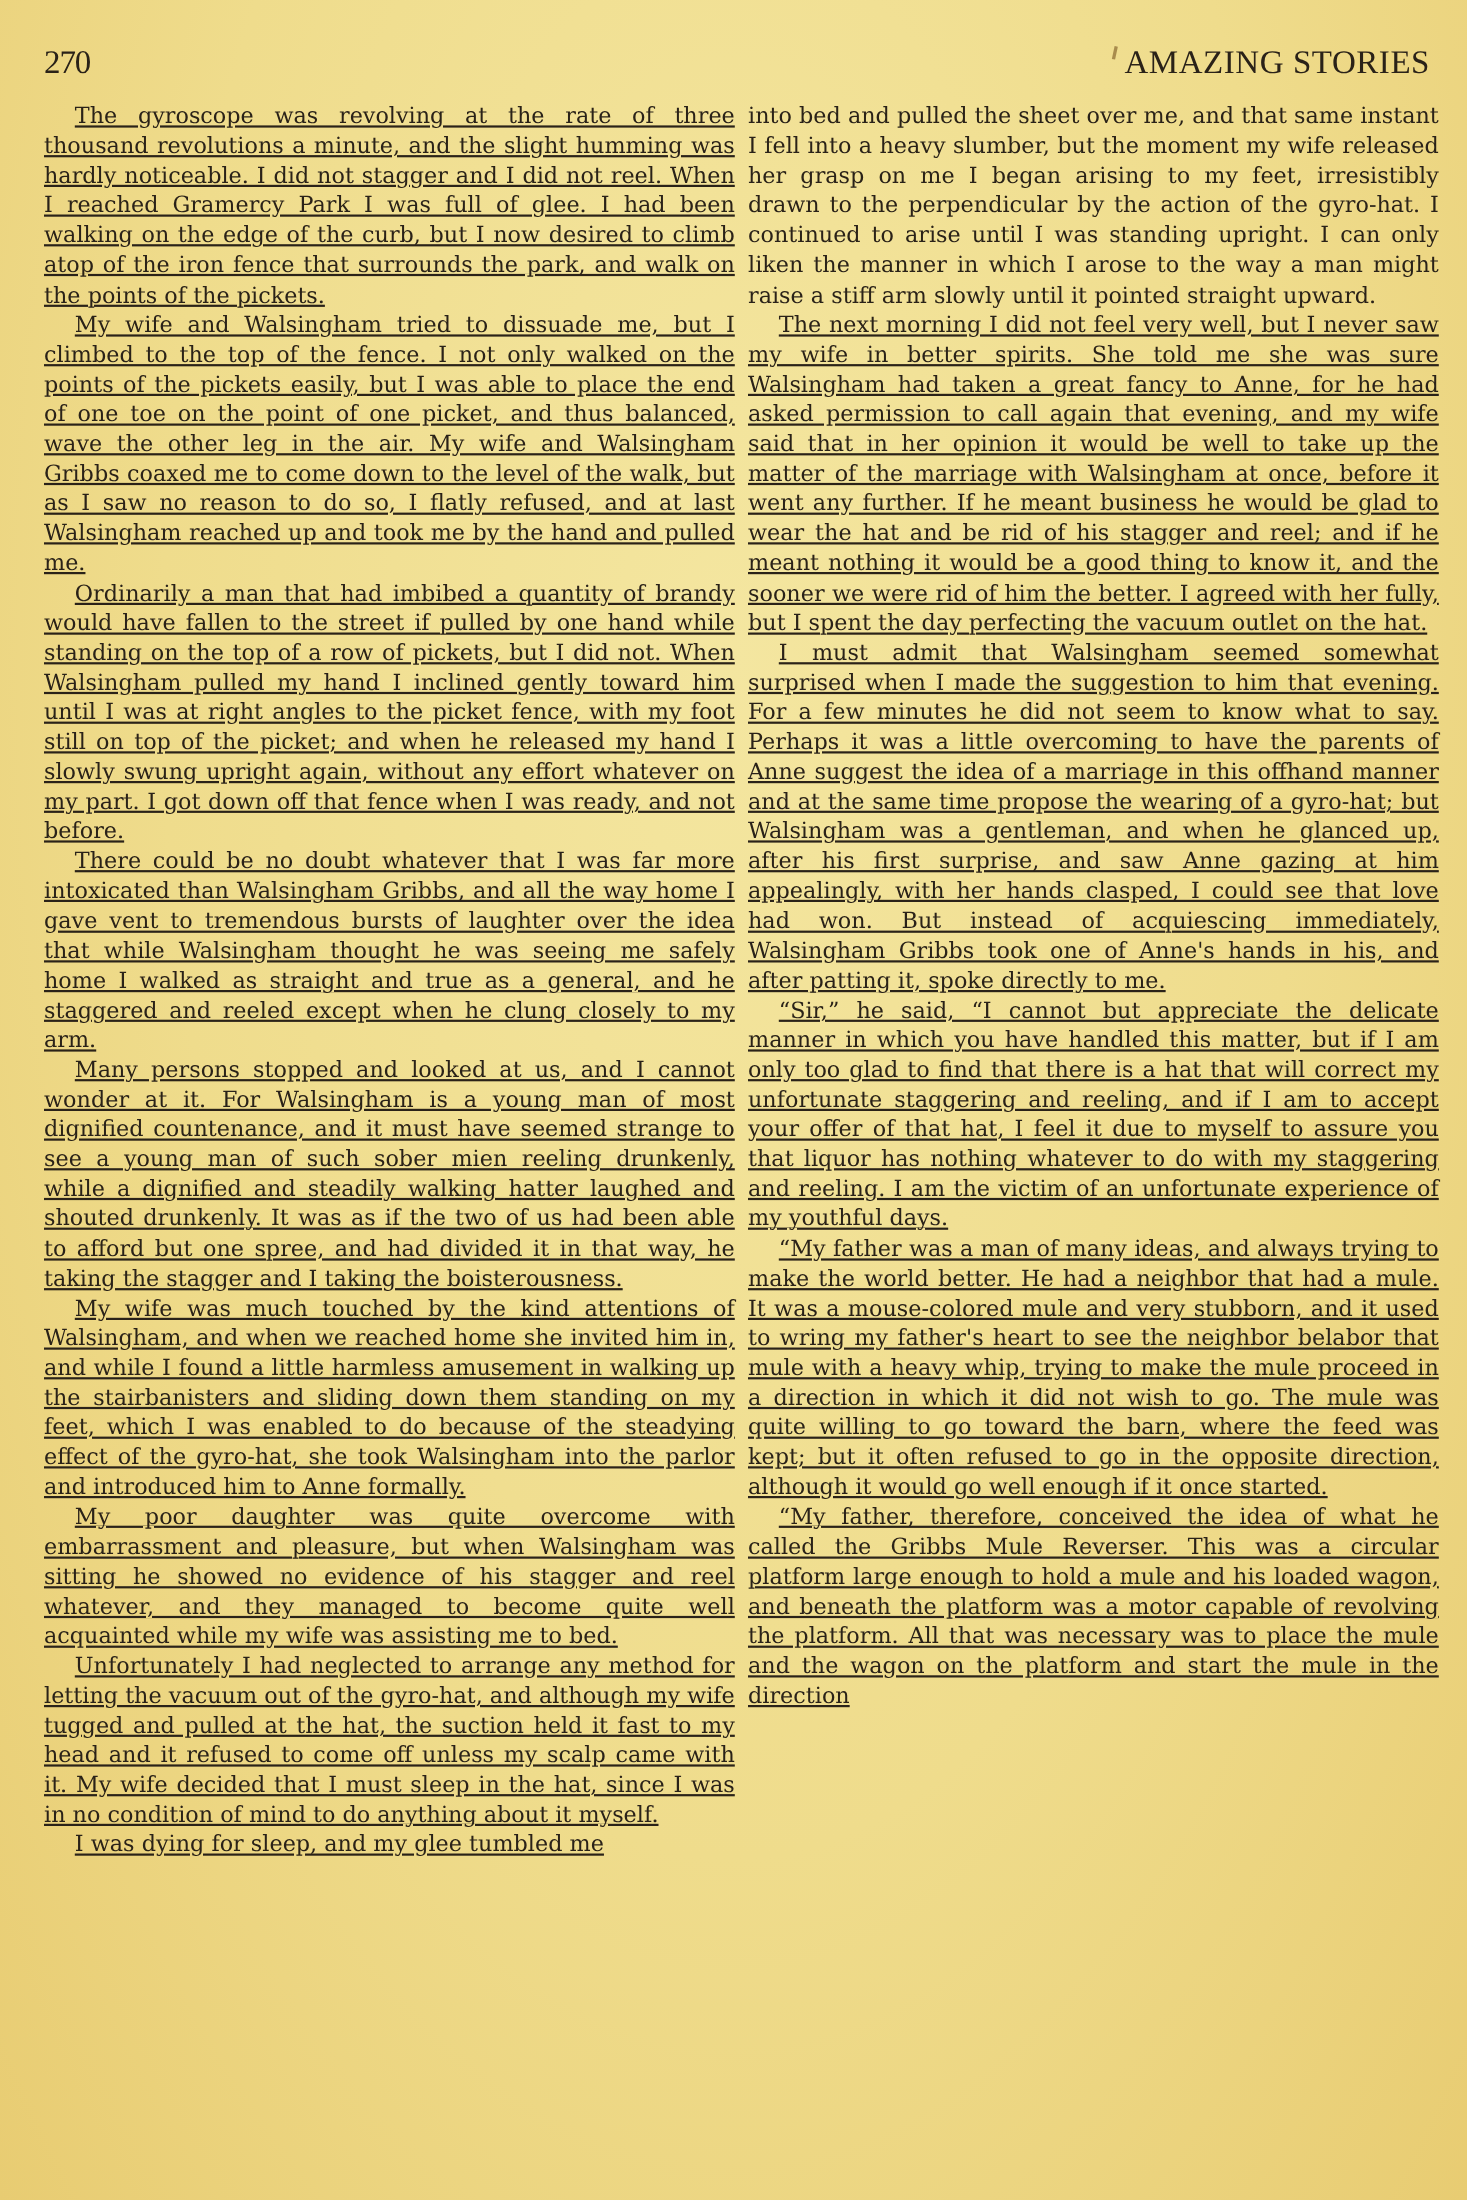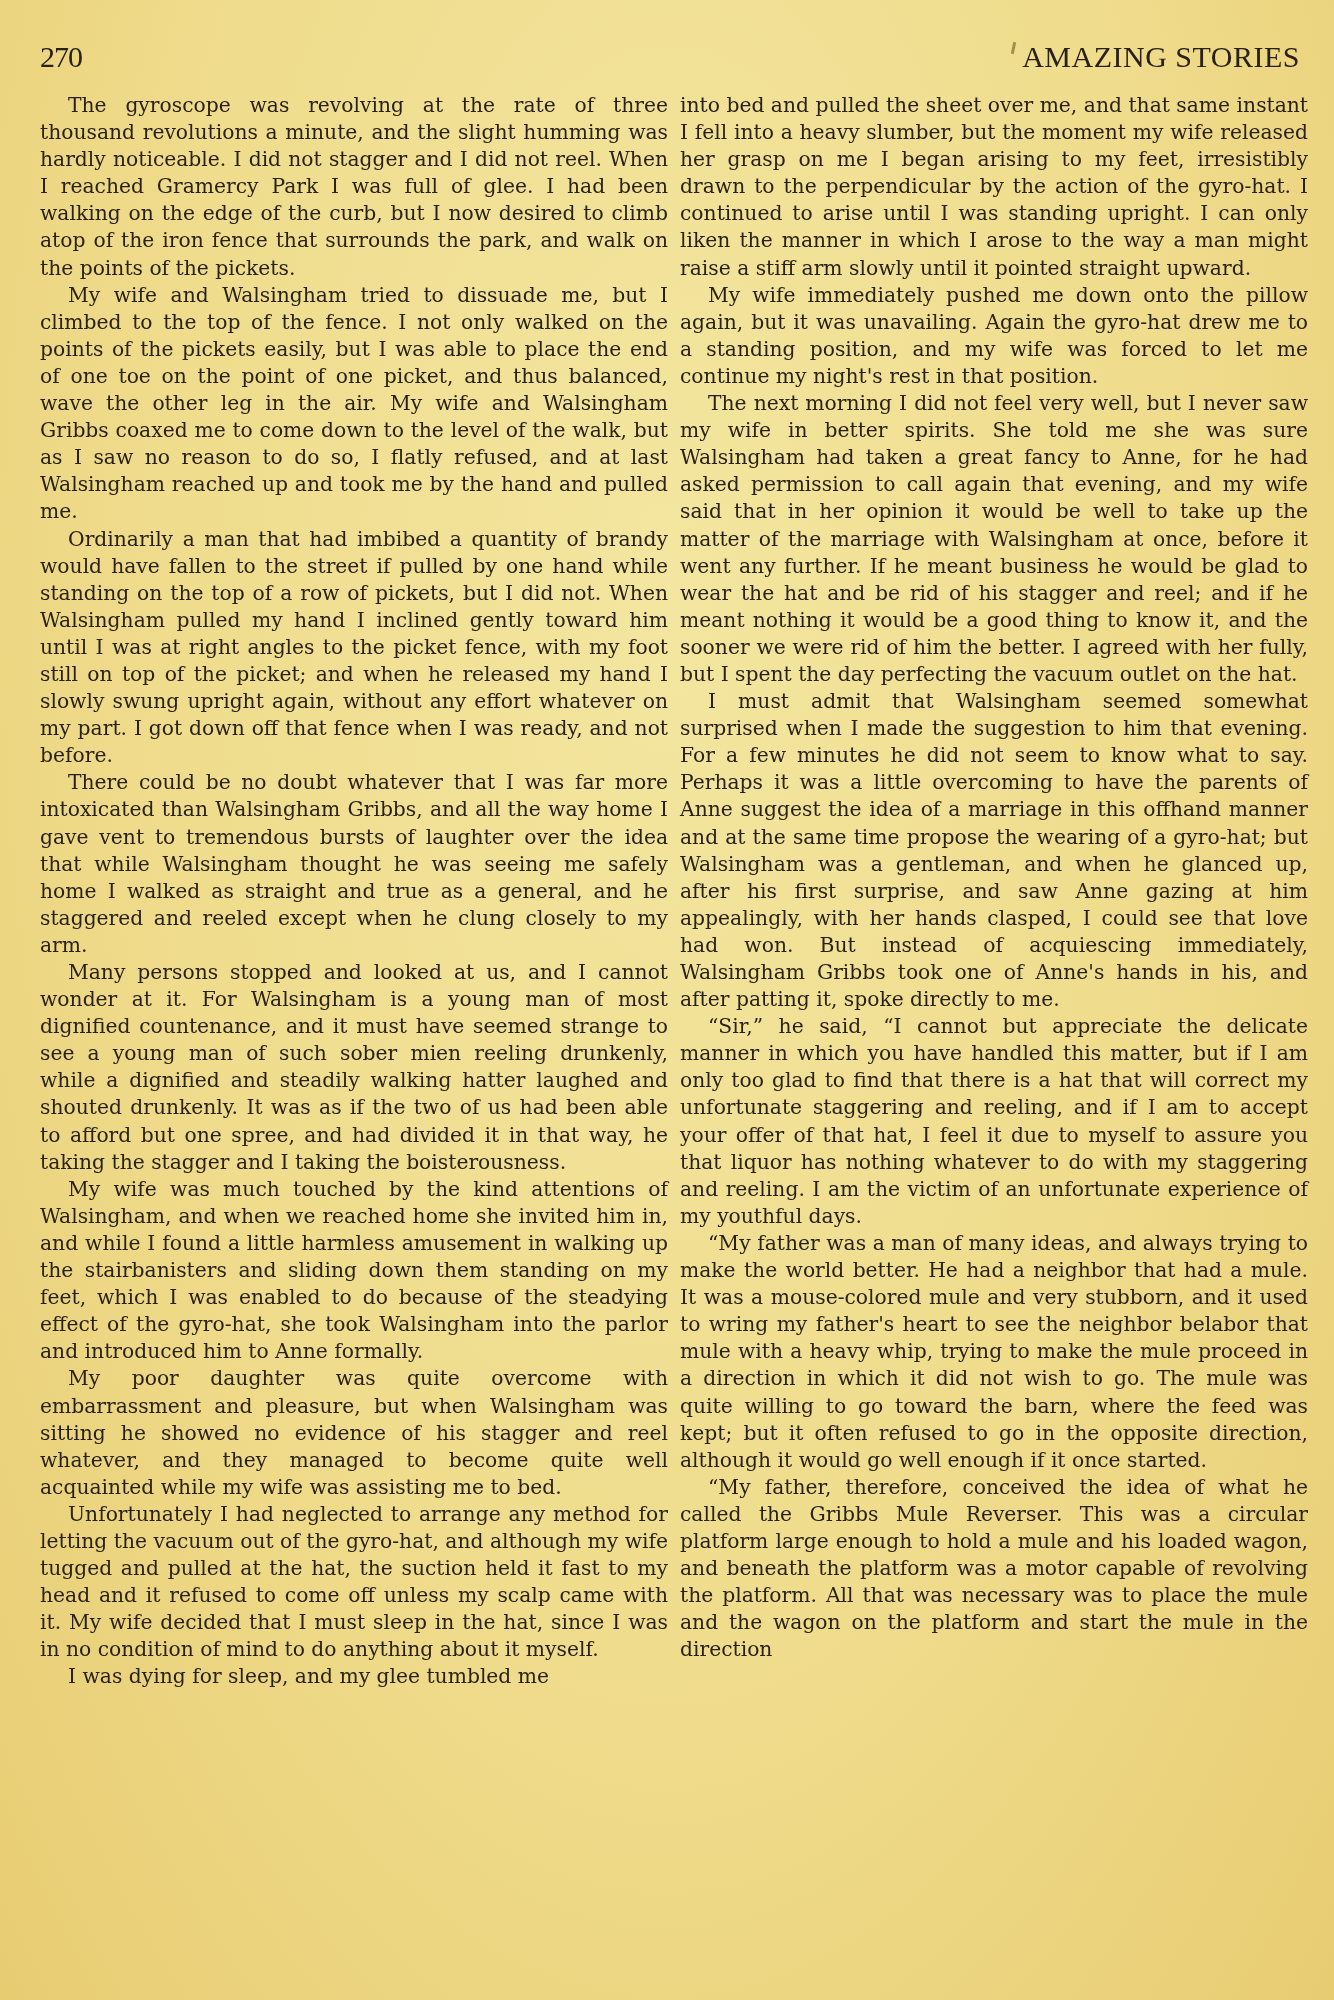--- a/index.html
+++ b/index.html
@@ -23,21 +23,21 @@
     font-family: "Liberation Serif", serif; font-size: 30px; letter-spacing: 0.5px;
   }
   .column {
     position: absolute; top: 92px; width: 628px;
     font-size: 20.3px; line-height: 27.1px;
     text-align: justify;
   }
   .col-left { left: 40px; }
   .col-right { left: 680px; }
   .para { margin: 0; text-indent: 0; }
-  .para.indent { text-indent: 28px; }
+  .para.indent { text-indent: 28px; text-decoration: underline; }
   .ink-speck { position: absolute; width: 3px; height: 12px; background: #8a6a30; transform: rotate(12deg); opacity: 0.7; }
 </style>
 </head>
 <body>
 
 <div class="page">
   <div class="header">
     <span class="page-number">270</span>
     <div class="running-title">AMAZING STORIES</div>
   </div>
@@ -48,21 +48,20 @@
       <p class="para indent">Ordinarily a man that had imbibed a quantity of brandy would have fallen to the street if pulled by one hand while standing on the top of a row of pickets, but I did not. When Walsingham pulled my hand I inclined gently toward him until I was at right angles to the picket fence, with my foot still on top of the picket; and when he released my hand I slowly swung upright again, without any effort whatever on my part. I got down off that fence when I was ready, and not before.</p>
       <p class="para indent">There could be no doubt whatever that I was far more intoxicated than Walsingham Gribbs, and all the way home I gave vent to tremendous bursts of laughter over the idea that while Walsingham thought he was seeing me safely home I walked as straight and true as a general, and he staggered and reeled except when he clung closely to my arm.</p>
       <p class="para indent">Many persons stopped and looked at us, and I cannot wonder at it. For Walsingham is a young man of most dignified countenance, and it must have seemed strange to see a young man of such sober mien reeling drunkenly, while a dignified and steadily walking hatter laughed and shouted drunkenly. It was as if the two of us had been able to afford but one spree, and had divided it in that way, he taking the stagger and I taking the boisterousness.</p>
       <p class="para indent">My wife was much touched by the kind attentions of Walsingham, and when we reached home she invited him in, and while I found a little harmless amusement in walking up the stairbanisters and sliding down them standing on my feet, which I was enabled to do because of the steadying effect of the gyro-hat, she took Walsingham into the parlor and introduced him to Anne formally.</p>
       <p class="para indent">My poor daughter was quite overcome with embarrassment and pleasure, but when Walsingham was sitting he showed no evidence of his stagger and reel whatever, and they managed to become quite well acquainted while my wife was assisting me to bed.</p>
       <p class="para indent">Unfortunately I had neglected to arrange any method for letting the vacuum out of the gyro-hat, and although my wife tugged and pulled at the hat, the suction held it fast to my head and it refused to come off unless my scalp came with it. My wife decided that I must sleep in the hat, since I was in no condition of mind to do anything about it myself.</p>
       <p class="para indent">I was dying for sleep, and my glee tumbled me</p>
     </div>
   <div class="column col-right" id="col-right">
       <p class="para">into bed and pulled the sheet over me, and that same instant I fell into a heavy slumber, but the moment my wife released her grasp on me I began arising to my feet, irresistibly drawn to the perpendicular by the action of the gyro-hat. I continued to arise until I was standing upright. I can only liken the manner in which I arose to the way a man might raise a stiff arm slowly until it pointed straight upward.</p>
-      <p class="para indent">My wife immediately pushed me down onto the pillow again, but it was unavailing. Again the gyro-hat drew me to a standing position, and my wife was forced to let me continue my night's rest in that position.</p>
       <p class="para indent">The next morning I did not feel very well, but I never saw my wife in better spirits. She told me she was sure Walsingham had taken a great fancy to Anne, for he had asked permission to call again that evening, and my wife said that in her opinion it would be well to take up the matter of the marriage with Walsingham at once, before it went any further. If he meant business he would be glad to wear the hat and be rid of his stagger and reel; and if he meant nothing it would be a good thing to know it, and the sooner we were rid of him the better. I agreed with her fully, but I spent the day perfecting the vacuum outlet on the hat.</p>
       <p class="para indent">I must admit that Walsingham seemed somewhat surprised when I made the suggestion to him that evening. For a few minutes he did not seem to know what to say. Perhaps it was a little overcoming to have the parents of Anne suggest the idea of a marriage in this offhand manner and at the same time propose the wearing of a gyro-hat; but Walsingham was a gentleman, and when he glanced up, after his first surprise, and saw Anne gazing at him appealingly, with her hands clasped, I could see that love had won. But instead of acquiescing immediately, Walsingham Gribbs took one of Anne's hands in his, and after patting it, spoke directly to me.</p>
       <p class="para indent">“Sir,” he said, “I cannot but appreciate the delicate manner in which you have handled this matter, but if I am only too glad to find that there is a hat that will correct my unfortunate staggering and reeling, and if I am to accept your offer of that hat, I feel it due to myself to assure you that liquor has nothing whatever to do with my staggering and reeling. I am the victim of an unfortunate experience of my youthful days.</p>
       <p class="para indent">“My father was a man of many ideas, and always trying to make the world better. He had a neighbor that had a mule. It was a mouse-colored mule and very stubborn, and it used to wring my father's heart to see the neighbor belabor that mule with a heavy whip, trying to make the mule proceed in a direction in which it did not wish to go. The mule was quite willing to go toward the barn, where the feed was kept; but it often refused to go in the opposite direction, although it would go well enough if it once started.</p>
       <p class="para indent">“My father, therefore, conceived the idea of what he called the Gribbs Mule Reverser. This was a circular platform large enough to hold a mule and his loaded wagon, and beneath the platform was a motor capable of revolving the platform. All that was necessary was to place the mule and the wagon on the platform and start the mule in the direction</p>
     </div>
 
   <div class="ink-speck" style="left:1012px; top:42px;"></div>
 </div>
 

